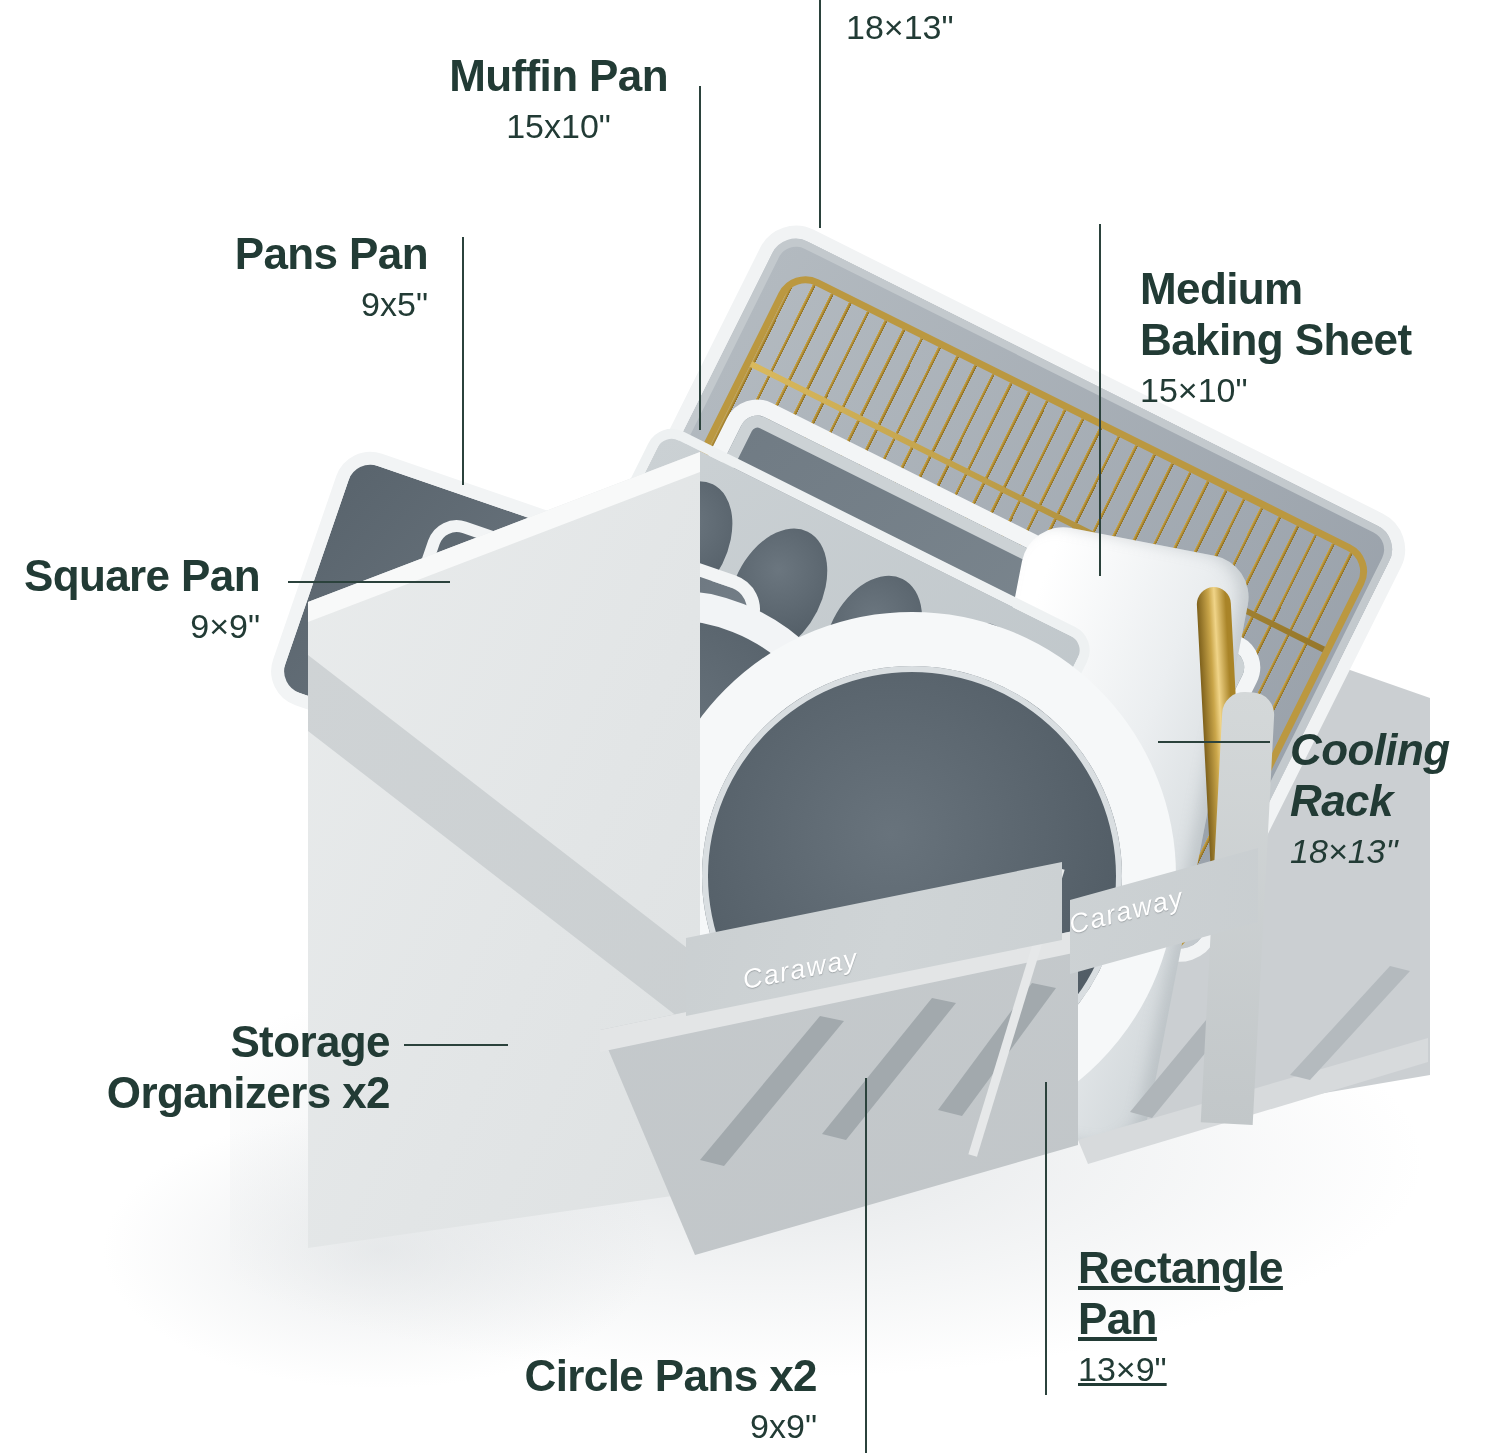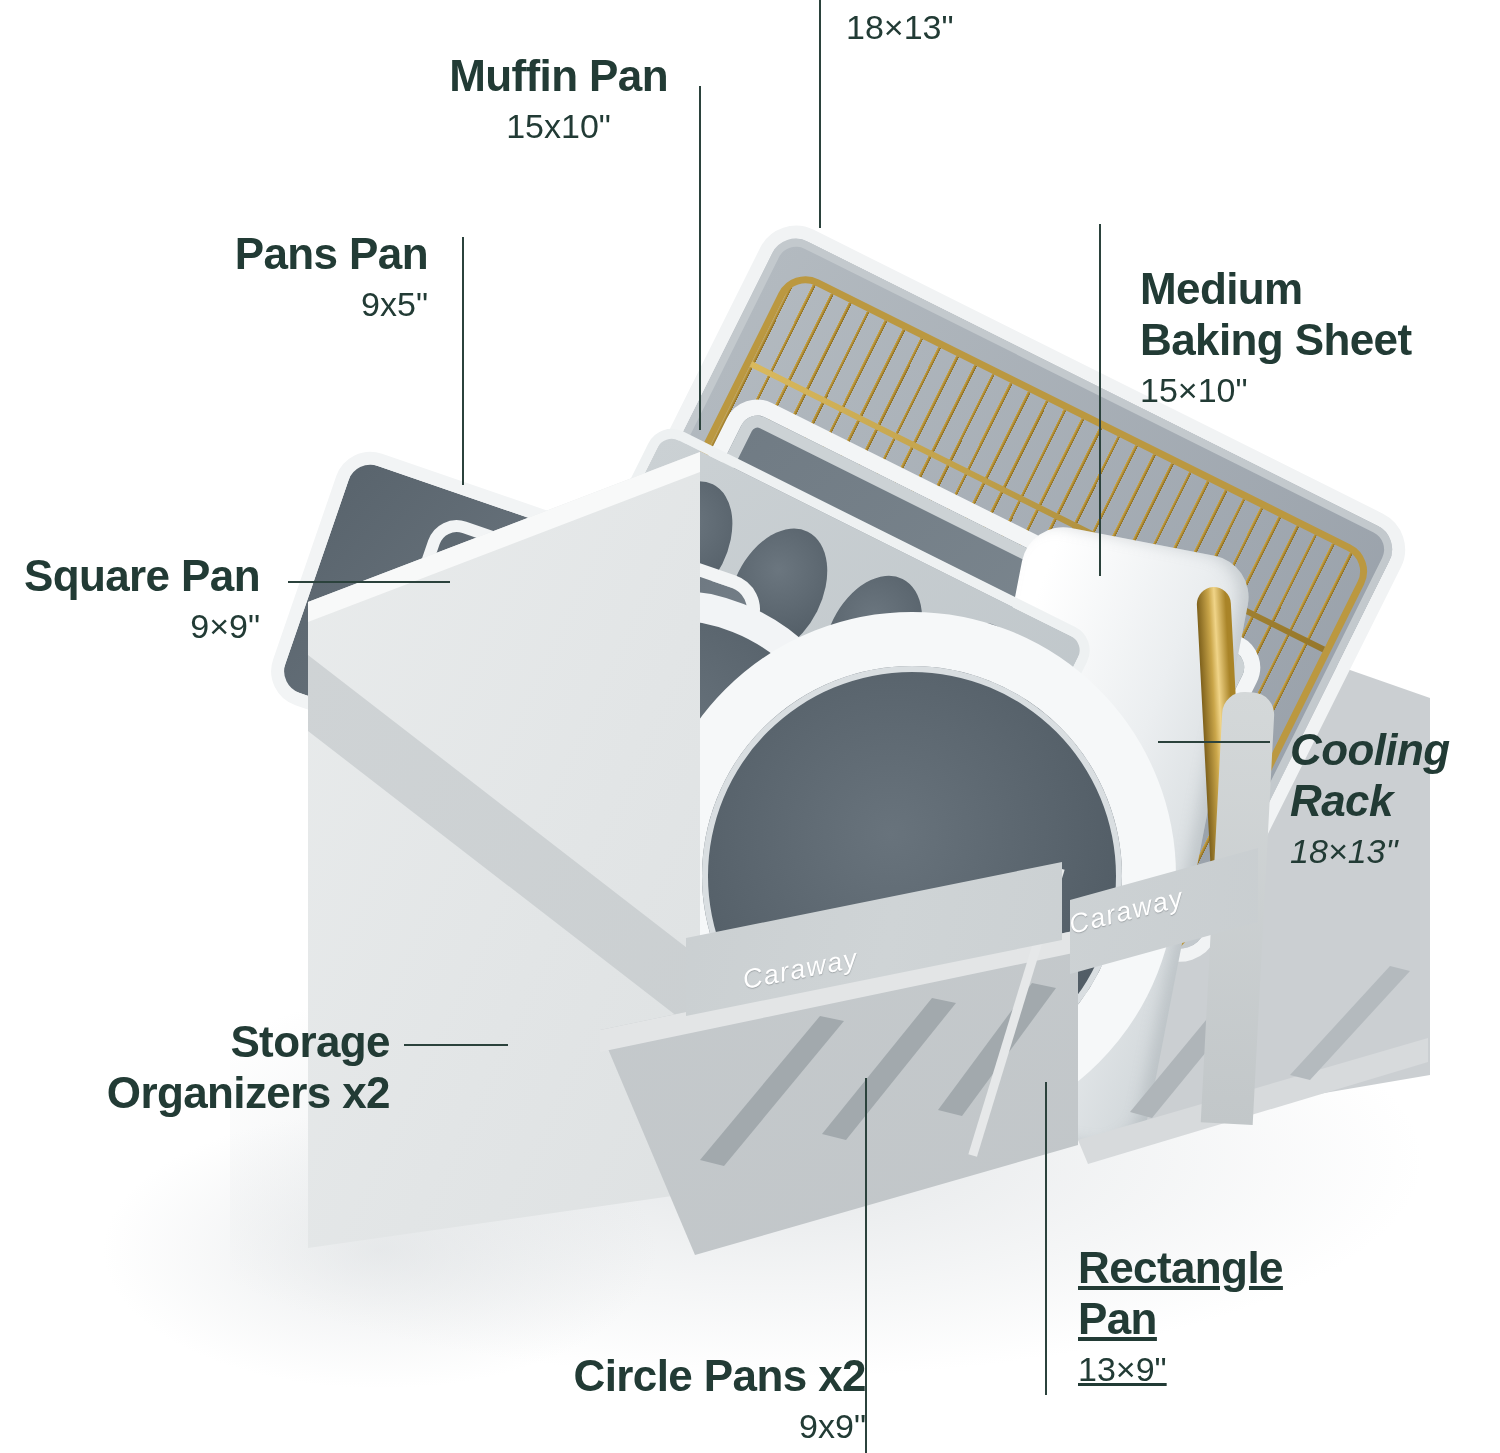--- a/index.html
+++ b/index.html
@@ -157,21 +157,21 @@
     <div class="t">Cooling</div>
     <div class="t">Rack</div>
     <div class="s">18×13"</div>
   </div>
 
   <div class="label right" style="right:1110px;top:1016px;">
     <div class="t">Storage</div>
     <div class="t">Organizers x2</div>
   </div>
 
-  <div class="label right" style="right:634px;top:1350px;">
+  <div class="label right" style="right:683px;top:1350px;">
     <div class="t">Circle Pans x2</div>
     <div class="s">9x9"</div>
   </div>
 
   <div class="label" style="left:1078px;top:1242px;text-decoration:underline;">
     <div class="t">Rectangle</div>
     <div class="t">Pan</div>
     <div class="s">13×9"</div>
   </div>
 

